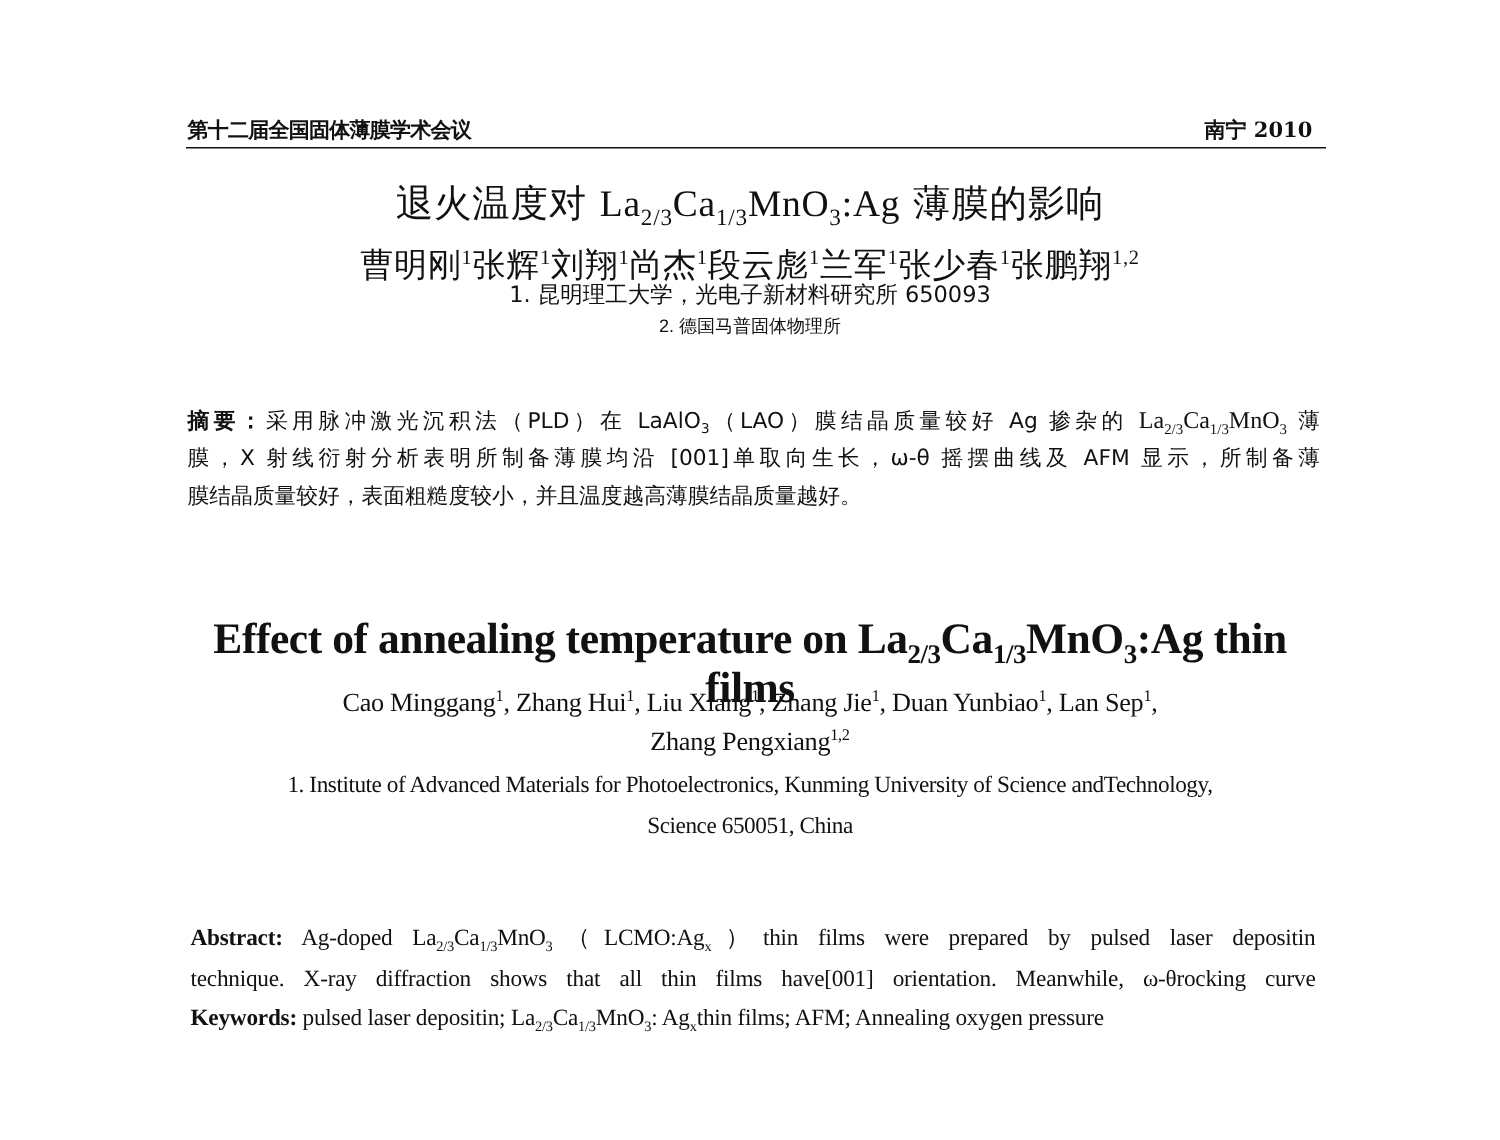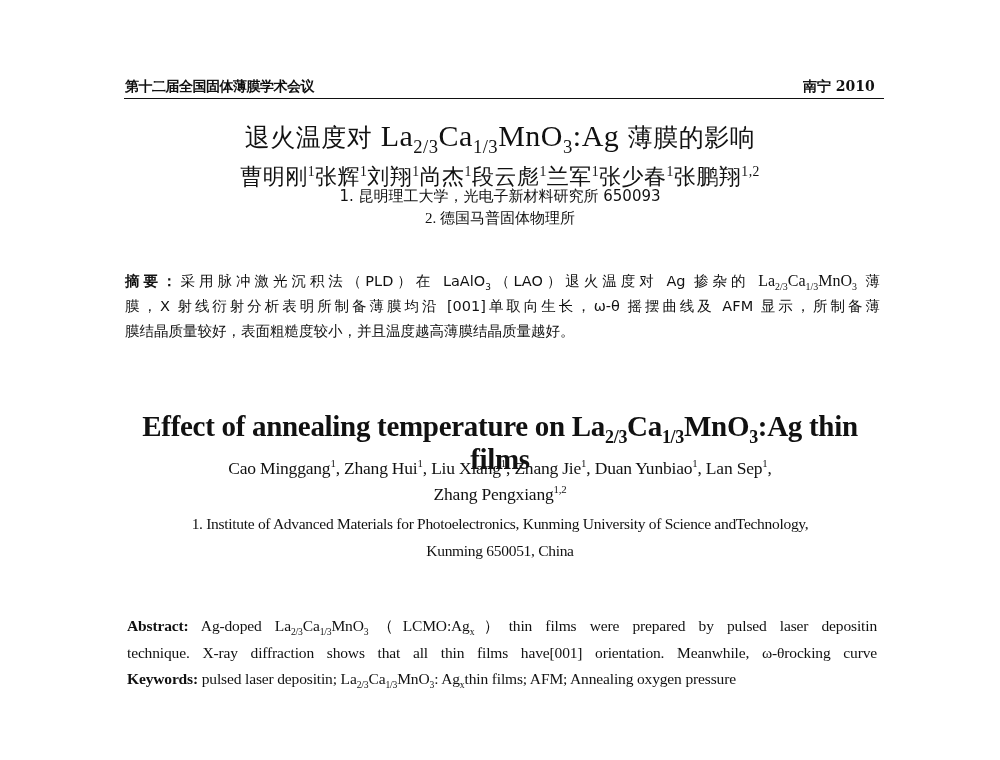--- a/index.html
+++ b/index.html
@@ -3,26 +3,26 @@
 <meta charset="utf-8">
 <style>
   html, body { margin: 0; padding: 0; background: #ffffff; }
   body { width: 1000px; height: 760px; position: relative; overflow: hidden; color: #111; font-family: "Liberation Serif", "DejaVu Serif", serif; }
   .abs { position: absolute; }
   .header-left { left: 125px; top: 78px; font-size: 14px; font-weight: bold; font-family: "DejaVu Serif", serif; letter-spacing: -0.5px; }
   .header-right { left: 803px; top: 78px; font-size: 14px; font-weight: bold; font-family: "DejaVu Serif", serif; }
   .header-rule { left: 124px; top: 98px; width: 760px; height: 0; border-top: 1.5px solid #111; }
   .center { left: 120px; width: 760px; text-align: center; }
   .title-cn { top: 119px; font-size: 25px; font-family: "DejaVu Serif", serif; letter-spacing: 0.5px; }
-  .title-cn .lat { font-family: "Liberation Serif", serif; font-size: 30px; }
+  .title-cn .lat { font-family: "Liberation Serif", serif; font-size: 25px; }
   sub, sup { font-size: 62%; line-height: 0; }
   .authors-cn { top: 162px; font-size: 22px; font-family: "DejaVu Sans", sans-serif; letter-spacing: 0.5px; }
   .authors-cn sup { font-family: "Liberation Serif", serif; }
   .aff-cn-1 { top: 187px; font-size: 15px; font-family: "DejaVu Sans", sans-serif; text-align: center; }
-  .aff-cn-2 { top: 209px; font-size: 15px; font-family: Liberation Serif, serif; }
+  .aff-cn-2 { top: 209px; font-size: 12px; font-family: Liberation Sans, sans-serif; }
   .abs-cn { left: 125px; top: 268px; width: 755px; font-size: 14.5px; line-height: 25px; font-family: "DejaVu Sans", sans-serif; text-align: justify; }
   .abs-cn b.lbl { font-family: "DejaVu Serif", serif; font-weight: bold; }
   .abs-cn .lat { font-family: "Liberation Serif", serif; font-size: 16px; }
   .title-en { top: 410px; font-size: 29px; font-weight: bold; font-family: "Liberation Serif", serif; letter-spacing: -0.3px; }
   .authors-en { top: 455px; font-size: 17.5px; line-height: 26px; font-family: "Liberation Serif", serif; letter-spacing: -0.2px; }
   .aff-en { top: 510px; font-size: 15.5px; line-height: 27px; font-family: "Liberation Serif", serif; letter-spacing: -0.3px; }
   .abs-en { left: 127px; top: 613px; width: 750px; font-size: 15.5px; line-height: 26.5px; font-family: "Liberation Serif", serif; text-align: justify; letter-spacing: -0.15px; }
   .abs-en b { font-weight: bold; }
   .line { display: block; white-space: nowrap; }
   .justify-line { display: block; text-align: justify; text-align-last: justify; white-space: nowrap; }
@@ -39,41 +39,41 @@
 </div>
 
 <div class="abs center authors-cn">
   <span>曹明刚</span><sup>1</sup><span>张辉</span><sup>1</sup><span>刘翔</span><sup>1</sup><span>尚杰</span><sup>1</sup><span>段云彪</span><sup>1</sup><span>兰军</span><sup>1</sup><span>张少春</span><sup>1</sup><span>张鹏翔</span><sup>1,2</sup>
 </div>
 
 <div class="abs center aff-cn-1">1.  昆明理工大学，光电子新材料研究所 650093</div>
 <div class="abs center aff-cn-2">2.  德国马普固体物理所</div>
 
 <div class="abs abs-cn">
-  <span class="justify-line"><b class="lbl">摘要：</b><span>采用脉冲激光沉积法（PLD）在 LaAlO</span><sub>3</sub><span>（LAO）退火温度对 Ag 掺杂的 </span><span class="lat"><span>La</span><sub>2/3</sub><span>Ca</span><sub>1/3</sub><span>MnO</span><sub>3</sub></span><span> 薄</span></span>
+  <span class="justify-line"><b class="lbl">摘要：</b><span>采用脉冲激光沉积法（PLD）在 LaAlO</span><sub>3</sub><span>（LAO）膜结晶质量较好 Ag 掺杂的 </span><span class="lat"><span>La</span><sub>2/3</sub><span>Ca</span><sub>1/3</sub><span>MnO</span><sub>3</sub></span><span> 薄</span></span>
   <span class="justify-line">膜，X 射线衍射分析表明所制备薄膜均沿 [001]单取向生长，ω-θ 摇摆曲线及 AFM 显示，所制备薄</span>
   <span class="line">膜结晶质量较好，表面粗糙度较小，并且温度越高薄膜结晶质量越好。</span>
 </div>
 
 <div class="abs center title-en">
   <span>Effect of annealing temperature on </span><span>La</span><sub>2/3</sub><span>Ca</span><sub>1/3</sub><span>MnO</span><sub>3</sub><span>:Ag thin films</span>
 </div>
 
 <div class="abs center authors-en">
   <span>Cao Minggang</span><sup>1</sup>,
   <span>Zhang Hui</span><sup>1</sup>,
   <span>Liu Xiang</span><sup>1</sup>,
   <span>Zhang Jie</span><sup>1</sup>,
   <span>Duan Yunbiao</span><sup>1</sup>,
   <span>Lan Sep</span><sup>1</sup>,<br>
   <span>Zhang Pengxiang</span><sup>1,2</sup>
 </div>
 
 <div class="abs center aff-en">
   <span class="line">1. Institute of Advanced Materials for Photoelectronics, Kunming University of Science andTechnology,</span>
-  <span class="line">Kunming 650051, China</span>
+  <span class="line">Science 650051, China</span>
 </div>
 
 <div class="abs abs-en">
   <span class="justify-line"><b>Abstract:</b><span style="white-space:pre"> Ag-doped </span><span>La</span><sub>2/3</sub><span>Ca</span><sub>1/3</sub><span>MnO</span><sub>3</sub><span>（LCMO:Ag</span><sub>x</sub><span>）thin films were prepared by pulsed laser depositin</span></span>
   <span class="justify-line">technique. X-ray diffraction shows that all thin films have[001] orientation. Meanwhile, ω-θrocking curve</span>
   <span class="line"><b>Keywords:</b><span style="white-space:pre"> pulsed laser depositin; </span><span>La</span><sub>2/3</sub><span>Ca</span><sub>1/3</sub><span>MnO</span><sub>3</sub><span>: Ag</span><sub>x</sub><span>thin films; AFM; Annealing oxygen pressure</span></span>
 </div>
 
 </body></html>

